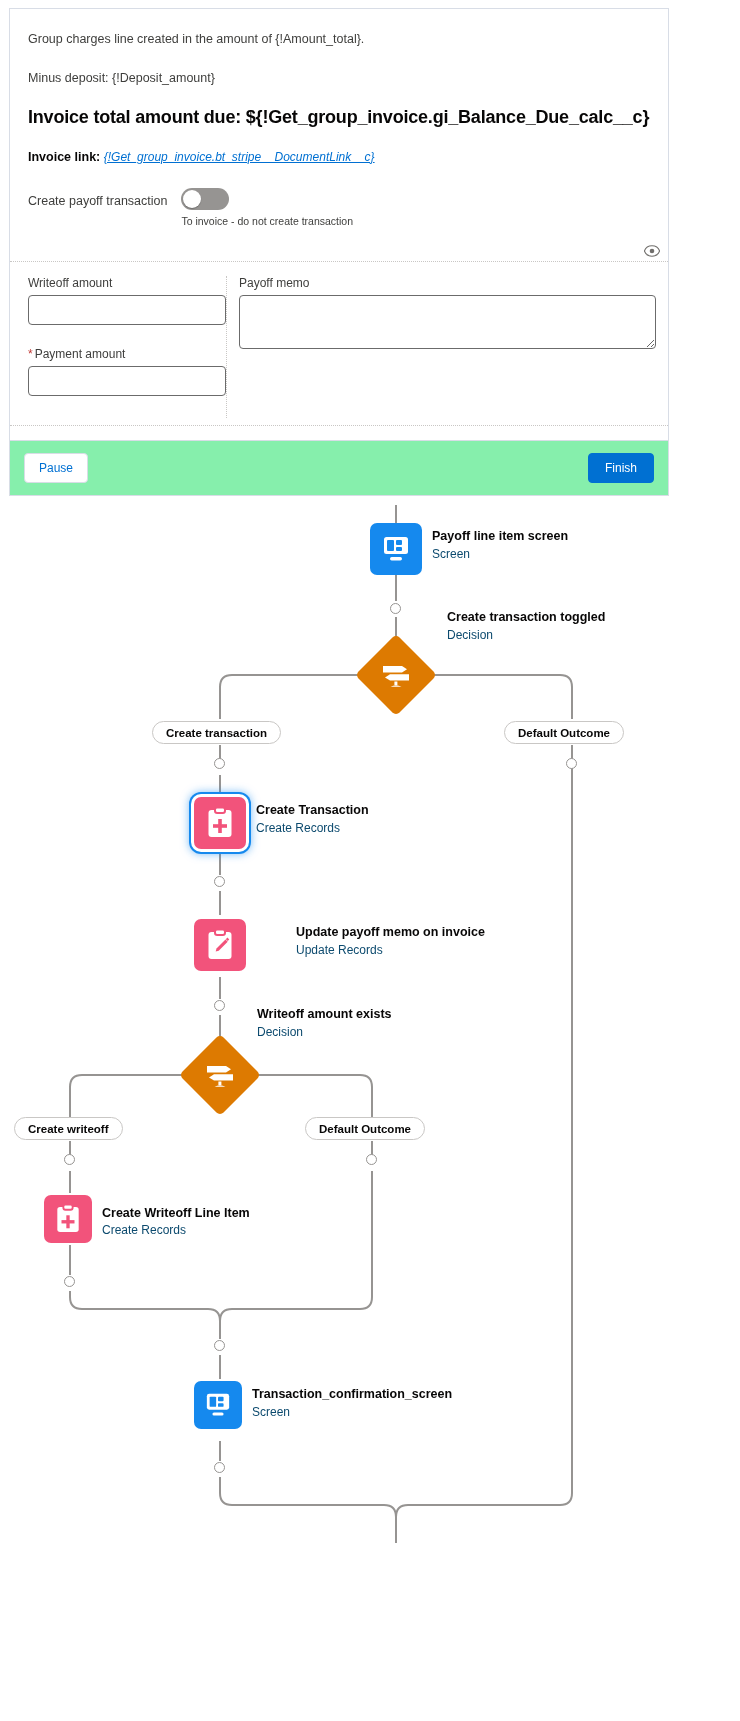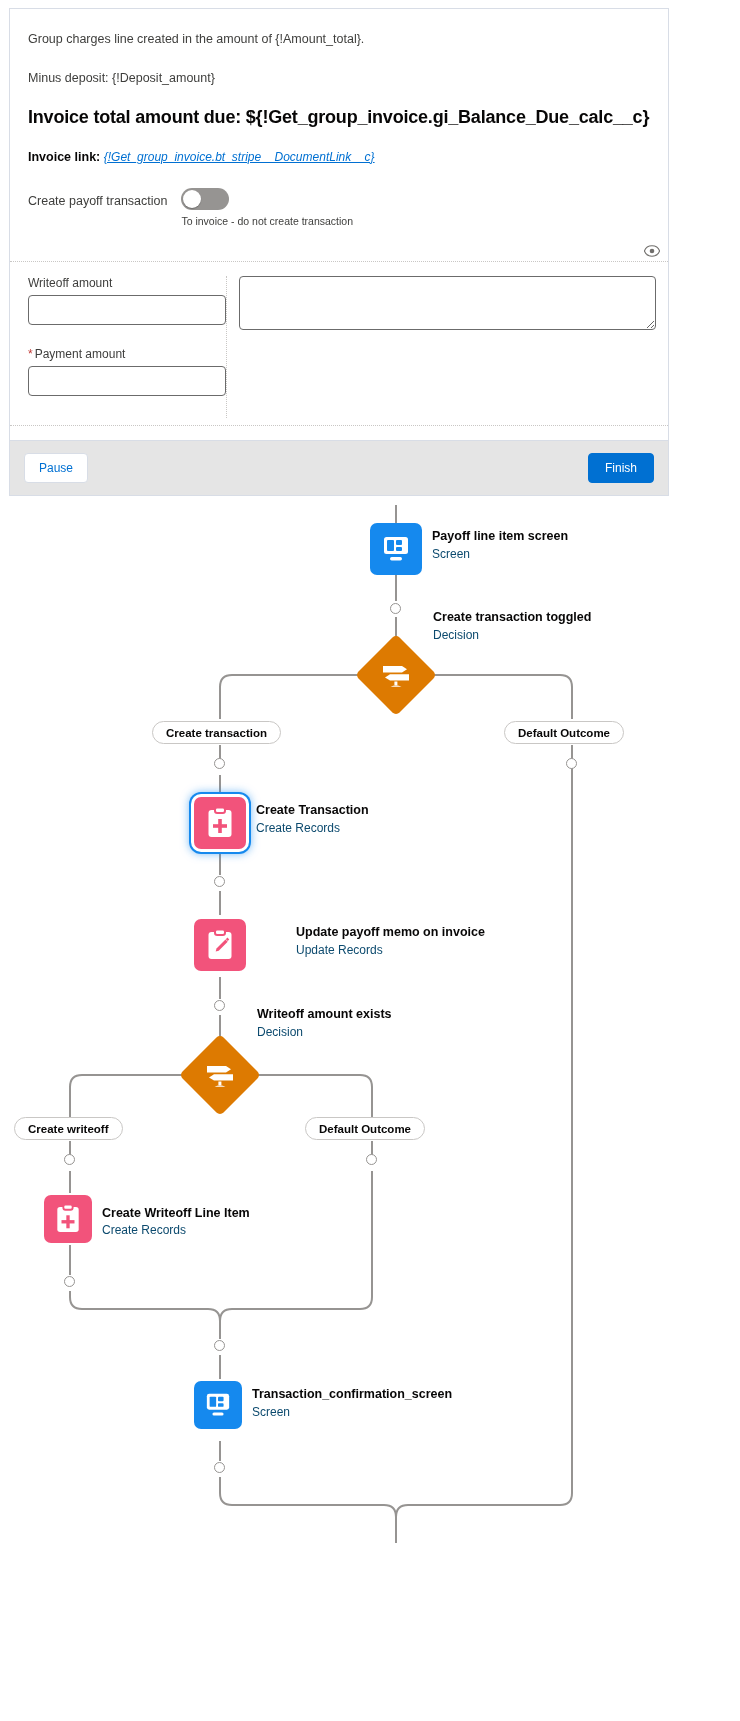--- a/index.html
+++ b/index.html
@@ -162,21 +162,21 @@
     left: 0; right: 0;
     top: 416px;
     border-top: 1px dotted #c9c7c5;
   }
 
   
   .screen-footer {
     position: absolute;
     left: 0; right: 0; bottom: 0;
     height: 55px;
-    background: #e5e5e5;
+    background: #86efac;
     border-top: 1px solid #d8dde6;
     display: flex;
     align-items: center;
     justify-content: space-between;
     padding: 0 14px;
     box-sizing: border-box;
     gap: 48px;
   }
   .btn-neutral {
     min-width: 64px;
@@ -337,20 +337,21 @@
           <span class="field-label">Writeoff amount</span>
           <input class="txt-input" type="text" placeholder="" style="">
         </div>
         <div class="field">
           <span class="field-label"><span class="req">*</span><span>Payment amount</span></span>
           <input class="txt-input" type="text" placeholder="" style="">
         </div>
       </div>
       <div class="col-right">
         <div class="field">
+          <span class="field-label">Payoff memo</span>
           <textarea class="txt-area" placeholder="" style=""></textarea>
         </div>
       </div>
     </div>
 
     <div class="fields-bottom"></div>
 
     <div class="screen-footer">
       <button class="btn-neutral">Pause</button>
       <button class="btn-brand">Finish</button>
@@ -431,21 +432,21 @@
     </div>
 
     <div class="diamond" style="left:367px; top:149px;">
       <svg class="glyph" width="34" height="30" viewBox="0 0 34 30">
         <path d="M4 6 h19 l5 3.2 -5 3.2 H4 z" fill="#ffffff"></path>
         <path d="M30 14.2 h-19 l-5 3.2 5 3.2 h19 z" fill="#ffffff"></path>
         <rect x="15.4" y="21.5" width="3" height="3.6" fill="#ffffff"></rect>
         <path d="M11.5 26.8 q5.5 -3.2 11 0 z" fill="#ffffff"></path>
       </svg>
     </div>
-    <div class="diamond-label" style="left:433px; top:113px;">
+    <div class="diamond-label" style="left:447px; top:113px;">
       <div class="node-title">Create transaction toggled</div>
       <div class="node-sub">Decision</div>
     </div>
 
     <div class="pill" style="left:152px; top:224px;">Create transaction</div>
     <div class="pill" style="left:504px; top:224px;">Default Outcome</div>
 
     <div class="node" style="left:194px; top:300px;">
       <div class="node-icon record selected">
         <svg width="28" height="32" viewBox="0 0 28 32">

